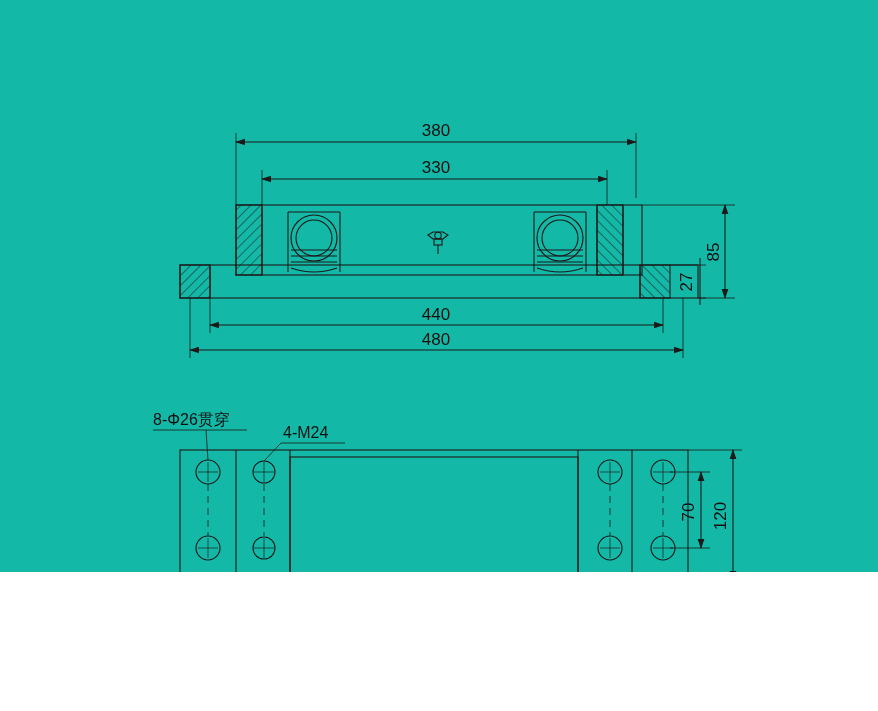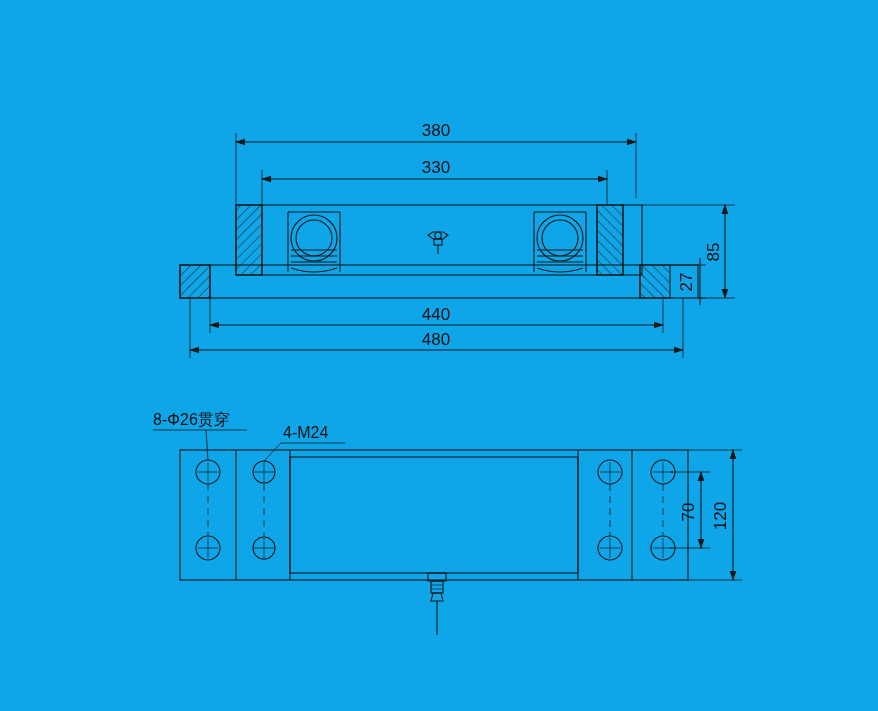--- a/index.html
+++ b/index.html
@@ -7,22 +7,22 @@
     padding: 0;
     background: #ffffff;
   }
   body {
     font-family: "Liberation Sans", sans-serif;
     color: #1a1a1a;
   }
   #stage {
     position: relative;
     width: 878px;
-    height: 711px;
-    background: #0ea5e9;
+    height: 572px;
+    background: #14b8a6;
     overflow: hidden;
     text-decoration: underline;
   }
   #drawing {
     position: absolute;
     left: 0;
     top: 0;
   }
   .dim-text {
     font-family: "Liberation Sans", sans-serif;

